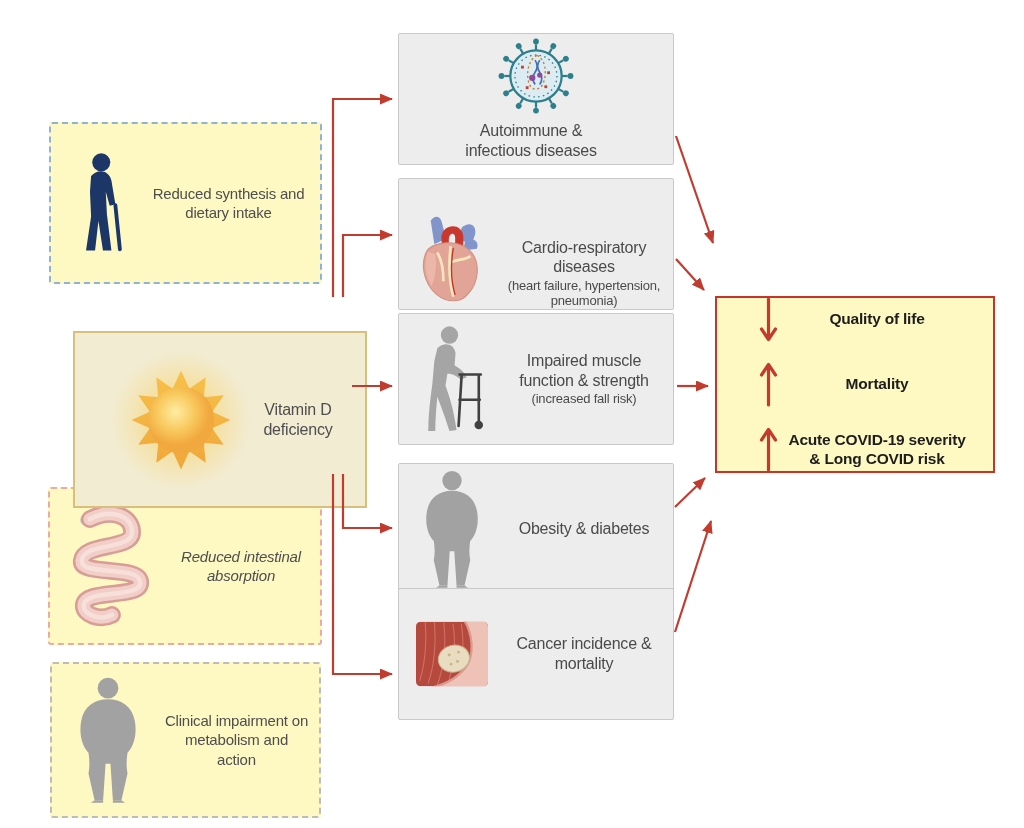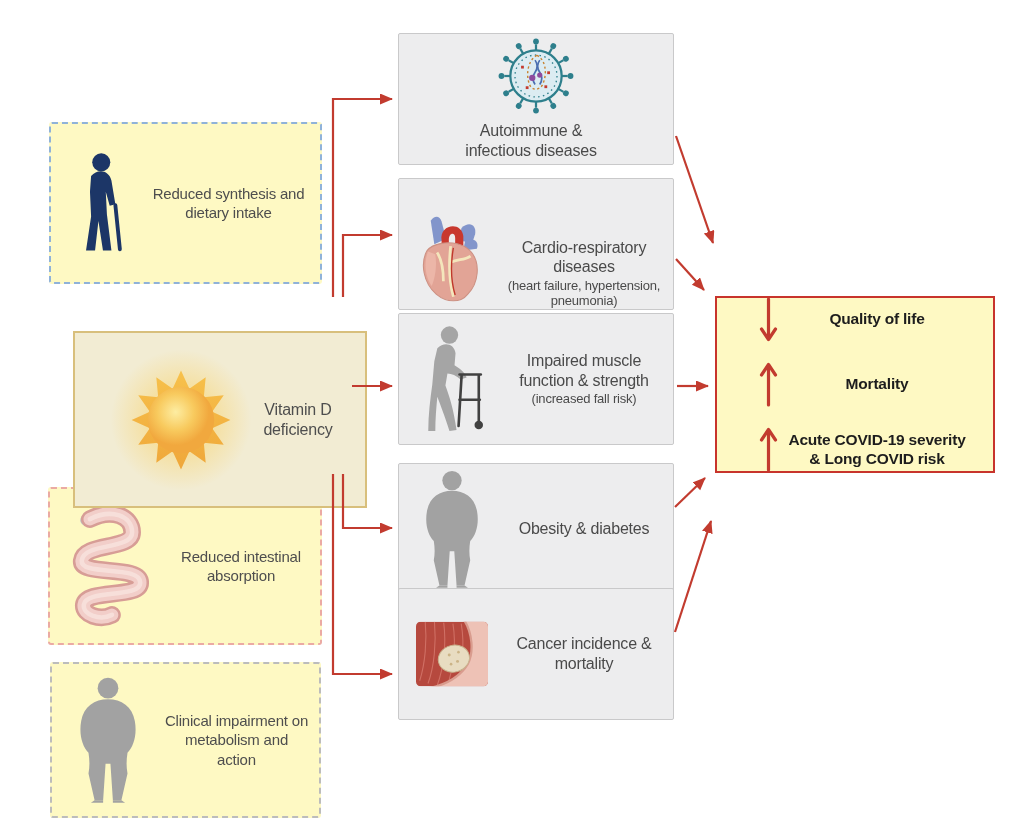--- a/index.html
+++ b/index.html
@@ -6,21 +6,21 @@
   .canvas{position:relative;width:1024px;height:828px;background:#ffffff;
     font-family:"Liberation Sans","DejaVu Sans",sans-serif;overflow:hidden;letter-spacing:-0.2px;}
   .box{position:absolute;display:flex;align-items:center;box-sizing:border-box;background:#fef9c3;}
   .icon-slot{display:flex;align-items:center;justify-content:center;flex:0 0 auto;}
   .label{color:#4e4e4e;font-size:15px;line-height:1.28;text-align:center;}
   .txt{flex:1;display:flex;flex-direction:column;align-items:center;justify-content:center;padding-right:10px;}
 
   
   .cause{border:2px dashed;border-radius:3px;}
   .cause-a{left:49px;top:122px;width:273px;height:162px;border-color:#8fb2d9;}
-  .cause-b{left:48px;top:487px;width:274px;height:158px;border-color:#ebaaa3;}
+  .cause-b{left:48px;top:487px;width:274px;height:158px;border-color:#ebaaa3;font-style:italic;}
   .cause-c{left:50px;top:662px;width:271px;height:156px;border-color:#bcbcbc;}
   .cause .label{max-width:165px;}
 
   
   .vitd{left:73px;top:296px;width:294px;height:177px;background:#f2ecd3;border:2px solid #d8bf7c;margin-top:35px;}
   .vitd .sun{position:absolute;left:30px;top:11px;}
   .vitd .label{position:absolute;left:172px;top:50%;transform:translateY(-50%);width:102px;font-size:16px;}
 
   
   .disease{left:398px;width:276px;height:132px;background:#ededee;border:1.5px solid #c9c9ca;border-radius:2px;}

